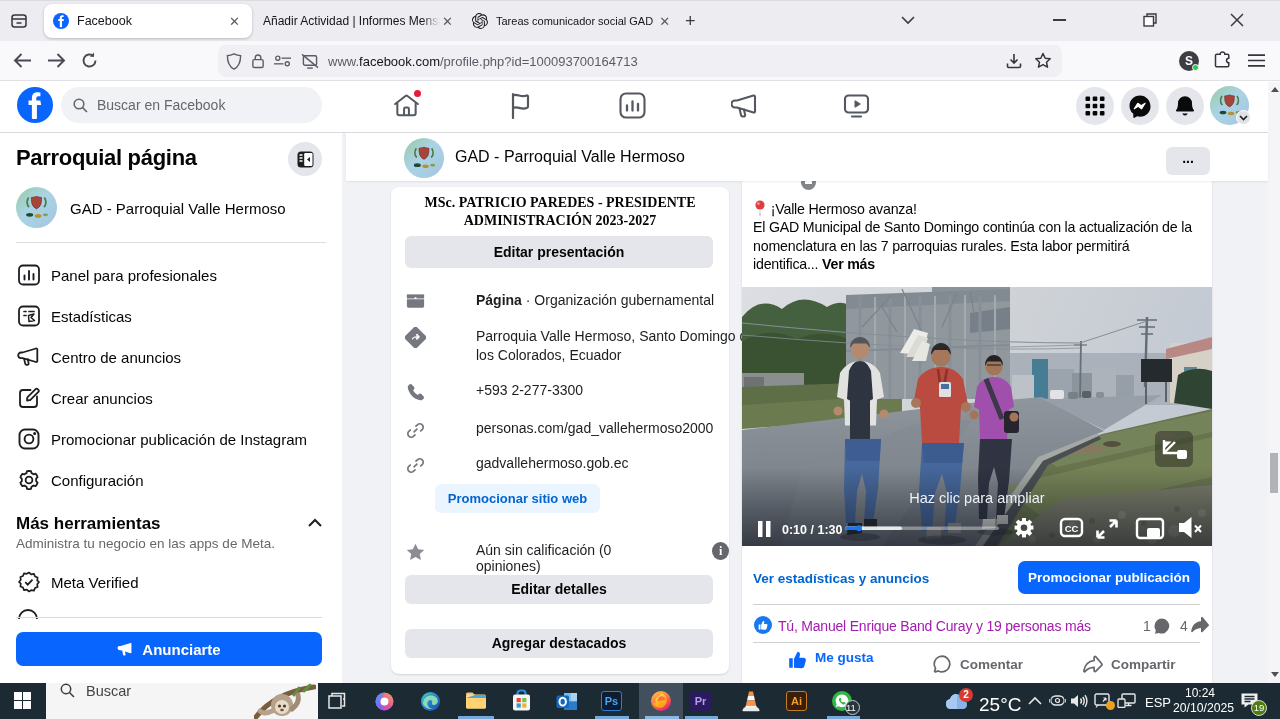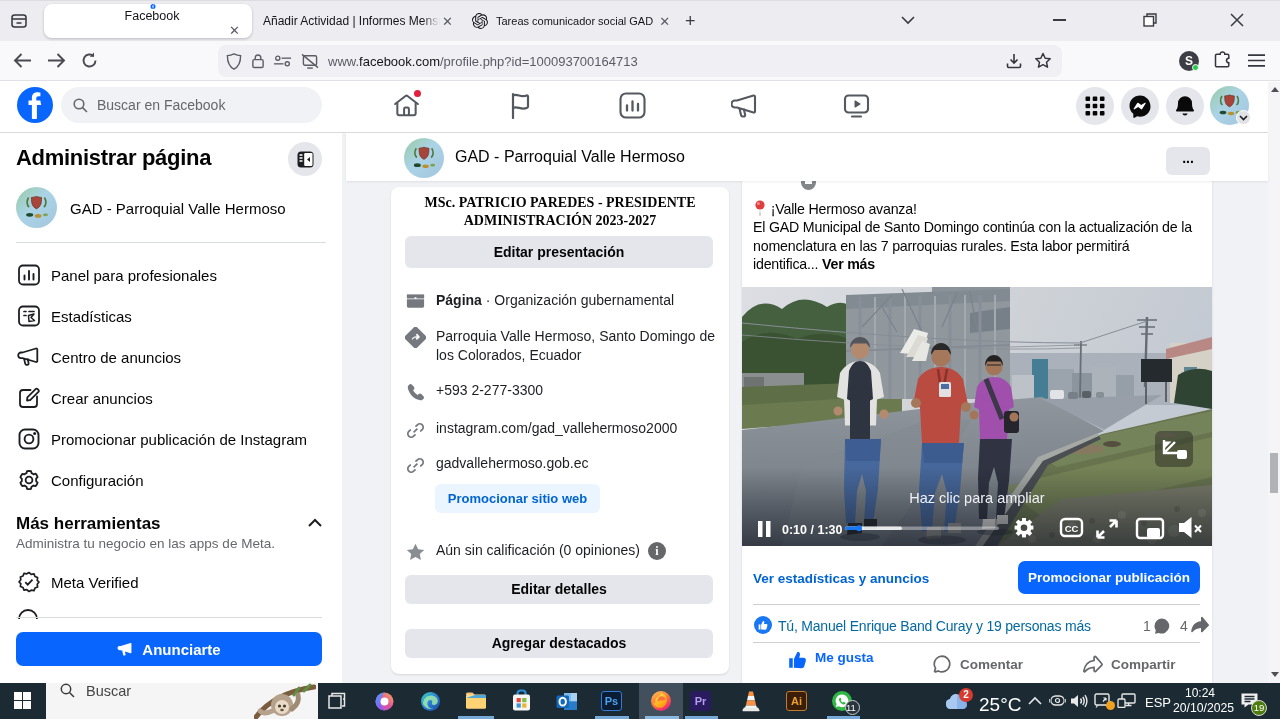--- a/index.html
+++ b/index.html
@@ -4,42 +4,42 @@
 <style>
 * { margin:0; padding:0; box-sizing:border-box; }
 html,body { width:1280px; height:719px; overflow:hidden; }
 body { font-family:"Liberation Sans", sans-serif; position:relative; background:#fff; }
 .abs { position:absolute; }
 svg { display:block; }
 
 #tabbar { left:0; top:0; width:1280px; height:41px; background:#ececf1; border-top:1px solid #dcdce1; }
 #navbar { left:0; top:41px; width:1280px; height:40px; background:#f9f9fb; border-bottom:1px solid #e0e0e6; }
 #fxview { left:11px; top:13px; width:16px; height:16px; border-radius:3px; }
-.tab-active { left:44px; top:4px; width:208px; height:34px; background:#fff; border-radius:8px; box-shadow:0 1px 3px rgba(0,0,0,.22); display:flex; align-items:center;flex-direction:column; }
+.tab-active { left:44px; top:4px; width:208px; height:34px; background:#fff; border-radius:8px; box-shadow:0 1px 3px rgba(0,0,0,.22); display:flex; align-items:center; }
 .tabtxt { font-size:12.5px; color:#15141a; }
 .tabx { color:#5b5b66; font-size:13px; }
 #urlbox { left:218px; top:45px; width:844px; height:32px; background:#f0f0f4; border-radius:8px; display:flex; align-items:center; }
 .urltxt { font-size:13px; color:#5b5b66; }
 .urltxt b { color:#15141a; font-weight:normal; }
 
 #fbheader { left:0; top:82px; width:1268px; height:51px; background:#fff; border-bottom:1px solid #d8dadf; z-index:5;}
 #fbsearch { left:61px; top:87px; width:261px; height:36px; border-radius:18px; background:#f0f2f5; color:#65676b; font-size:14px; display:flex; align-items:center; z-index:6; }
 .hico { width:38px; height:38px; border-radius:50%; background:#e4e6eb; top:87px; z-index:6; display:flex; align-items:center; justify-content:center; }
 .cico { top:92px; z-index:6; }
 
 #sidebar { left:0; top:133px; width:342px; height:550px; background:#fff; z-index:2; }
 .menuitem { position:absolute; left:16px; width:310px; height:40px; font-size:15px; color:#050505; display:flex; align-items:center; }
 .micon { width:24px; height:24px; margin-right:10px; flex:none; margin-left:1px; }
 
 #main { left:342px; top:133px; width:926px; height:550px; background:#f0f2f5; }
 #titlebar { left:346px; top:133px; width:922px; height:48px; background:#fff; box-shadow:0 1px 2px rgba(0,0,0,.08); z-index:2; }
 #card1 { left:391px; top:187px; width:338px; height:487px; background:#fff; border-radius:8px; box-shadow:0 1px 2px rgba(0,0,0,.12); z-index:1; }
 #card2 { left:742px; top:136px; width:470px; height:547px; background:#fff; border-radius:0; box-shadow:0 1px 2px rgba(0,0,0,.12); z-index:1; }
 .gbtn { position:absolute; background:#e4e6eb; border-radius:6px; font-weight:bold; font-size:14px; color:#050505; text-align:center; }
-.irow { position:absolute; left:14px; font-size:14px; color:#1c1e21; display:flex; }
+.irow { position:absolute; left:14px; font-size:14px; color:#1c1e21; display:flex;gap:40px; }
 .iico { width:21px; height:21px; margin-right:10px; flex:none; }
 
 #taskbar { left:0; top:683px; width:1280px; height:36px; background:#1b2a33; z-index:10; }
 .tbline { position:absolute; top:716px; height:3px; background:#76a9d8; z-index:12; }
 .traytxt { color:#fff; font-size:13px; }
 
 #scroll { left:1268px; top:82px; width:12px; height:601px; background:#f5f5f7; }
 #thumb { left:1270px; top:453px; width:8px; height:40px; background:#b1b2b6; border-radius:0px; }
 </style>
 </head>
@@ -216,21 +216,21 @@
   <ellipse cx="21" cy="27.5" rx="3.2" ry="1.7" fill="#b8902e"></ellipse>
   <ellipse cx="28" cy="26.5" rx="2.4" ry="1.4" fill="#7da24e"></ellipse>
 </svg>
 <div class="abs" style="left:1236px;top:110px;width:15px;height:15px;border-radius:50%;background:#e0e2e6;border:1.5px solid #fff;z-index:7;display:flex;align-items:center;justify-content:center">
   <svg width="9" height="6" viewBox="0 0 9 6">
       <path d="M1 1l3.5 3.5L8 1" fill="none" stroke="#1c1e21" stroke-width="1.6"></path>
     </svg>
 </div>
 
 <div class="abs" id="sidebar">
-  <div style="position:absolute;left:16px;top:12px;font-size:22px;font-weight:bold;color:#050505;letter-spacing:-0.3px">Administrar página</div>
+  <div style="position:absolute;left:16px;top:12px;font-size:22px;font-weight:bold;color:#050505;letter-spacing:-0.3px">Parroquial página</div>
   <div style="position:absolute;left:288px;top:9px;width:34px;height:34px;border-radius:50%;background:#e4e6eb;display:flex;align-items:center;justify-content:center">
     <svg width="17" height="17" viewBox="0 0 17 17">
         <rect x="0.5" y="0.5" width="16" height="16" rx="3.5" fill="#1c1e21"></rect>
         <rect x="7.2" y="2" width="8.3" height="13" rx="1.2" fill="#fff"></rect>
         <path d="M2.5 4h3M2.5 7h3M2.5 10h3" stroke="#fff" stroke-width="1.4"></path>
         <path d="M13 6l-3 2.5 3 2.5z" fill="#1c1e21"></path>
       </svg>
   </div>
 
   <svg style="position:absolute;left:16px;top:54px" width="41" height="41" viewBox="0 0 39 39">
@@ -349,21 +349,21 @@
     <svg class="iico" viewBox="0 0 22 22">
         <path d="M4.5 2.5c-1 .8-1.8 2-1.6 3.3.4 2.9 2 6.2 4.5 8.8s5.9 4.1 8.8 4.5c1.3.2 2.5-.6 3.3-1.6.6-.8.5-1.9-.2-2.6l-2.2-2.2a2 2 0 0 0-2.6-.2l-1.3 1a14 14 0 0 1-4.7-4.7l1-1.3a2 2 0 0 0-.2-2.6L7.1 2.7a2 2 0 0 0-2.6-.2z" fill="#75787e"></path>
       </svg>
     <span>+593 2-277-3300</span>
   </div>
   <div class="irow" style="top:233px">
     <svg class="iico" viewBox="0 0 22 22">
         <path d="M9 13 13 9" stroke="#75787e" stroke-width="1.8" fill="none"></path>
         <path d="M11.5 6.5 13 5a3.5 3.5 0 0 1 5 5l-1.5 1.5M10.5 15.5 9 17a3.5 3.5 0 0 1-5-5l1.5-1.5" stroke="#75787e" stroke-width="1.8" fill="none" stroke-linecap="round"></path>
       </svg>
-    <span>instagram.com/gad_vallehermoso2000</span>
+    <span>personas.com/gad_vallehermoso2000</span>
   </div>
   <div class="irow" style="top:268px">
     <svg class="iico" viewBox="0 0 22 22">
         <path d="M9 13 13 9" stroke="#75787e" stroke-width="1.8" fill="none"></path>
         <path d="M11.5 6.5 13 5a3.5 3.5 0 0 1 5 5l-1.5 1.5M10.5 15.5 9 17a3.5 3.5 0 0 1-5-5l1.5-1.5" stroke="#75787e" stroke-width="1.8" fill="none" stroke-linecap="round"></path>
       </svg>
     <span>gadvallehermoso.gob.ec</span>
   </div>
   <div style="position:absolute;left:44px;top:297px;width:165px;height:29px;background:#ebf5ff;border-radius:6px;color:#0064d1;font-size:13px;font-weight:bold;text-align:center;line-height:29px">Promocionar sitio web</div>
   <div class="irow" style="top:355px;color:#1c1e21">
@@ -594,21 +594,21 @@
   </svg>
 
   <div style="position:absolute;left:11px;top:435px;font-size:13.5px;font-weight:bold;color:#0064d1">Ver estadísticas y anuncios</div>
   <div style="position:absolute;left:276px;top:425px;width:182px;height:33px;background:#0866ff;border-radius:7px;color:#fff;font-size:13.5px;font-weight:bold;text-align:center;line-height:33px">Promocionar publicación</div>
   <div style="position:absolute;left:11px;top:468px;width:447px;height:1px;background:#ced0d4"></div>
   <div style="position:absolute;left:12px;top:480px;width:18px;height:18px;border-radius:50%;background:#1877f2;display:flex;align-items:center;justify-content:center">
     <svg width="10" height="10" viewBox="0 0 16 16" fill="#fff">
         <path d="M1 7h3v8H1zM5 15V7.5L8 1.5c1.5 0 2.5 1 2 3L9.5 6.5H13a2 2 0 0 1 2 2.5l-1.2 4.5a2.5 2.5 0 0 1-2.5 1.9z"></path>
       </svg>
   </div>
-  <div style="position:absolute;left:36px;top:482px;font-size:14px;letter-spacing:-0.2px;color:#0369a1">Tú, Manuel Enrique Band Curay y 19 personas más</div>
+  <div style="position:absolute;left:36px;top:482px;font-size:14px;letter-spacing:-0.2px;color:#a21caf">Tú, Manuel Enrique Band Curay y 19 personas más</div>
   <div style="position:absolute;left:401px;top:482px;font-size:14px;color:#65676b">1</div>
   <svg style="position:absolute;left:411px;top:481px" width="18" height="18" viewBox="0 0 18 18">
       <path d="M9 1.5A7.5 7.5 0 0 0 1.5 9c0 1.6.5 3 1.3 4.2L2 16.8l3.8-.9A7.5 7.5 0 1 0 9 1.5z" fill="#65676b"></path>
     </svg>
   <div style="position:absolute;left:438px;top:482px;font-size:14px;color:#65676b">4</div>
   <svg style="position:absolute;left:448px;top:480px" width="19" height="18" viewBox="0 0 19 18">
       <path d="M11 1.8v3.4C5 5.8 2 9.5 1.2 15.4c-.1.8.8 1.2 1.3.6 1.9-2.3 4.6-3.8 8.5-4v3.4a.9.9 0 0 0 1.5.7l6.2-6.3a.9.9 0 0 0 0-1.3L12.5 1.1a.9.9 0 0 0-1.5.7z" fill="#65676b"></path>
     </svg>
   <div style="position:absolute;left:11px;top:506px;width:447px;height:1px;background:#ced0d4"></div>
 

